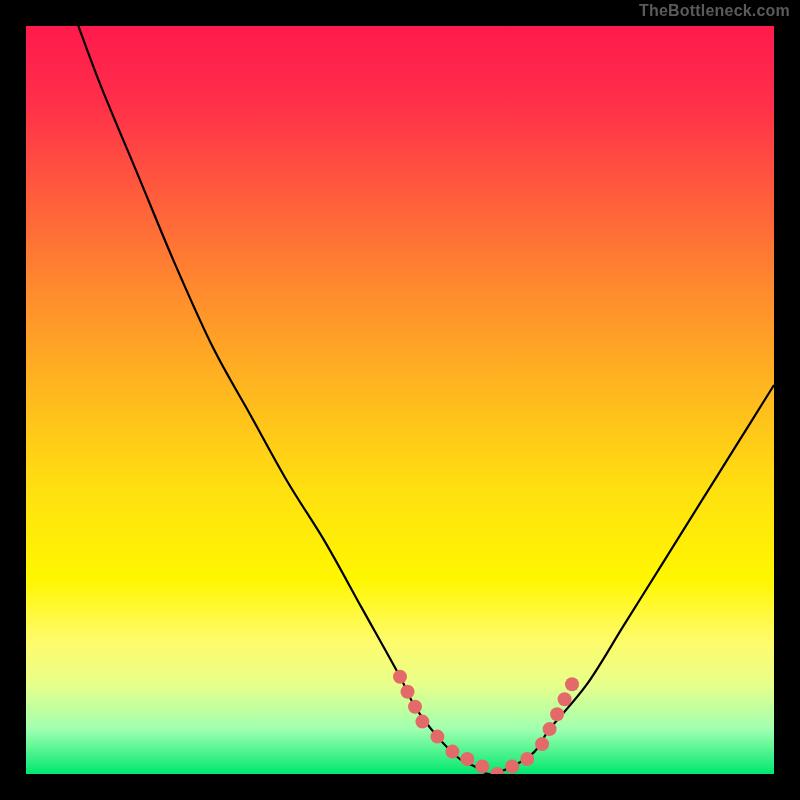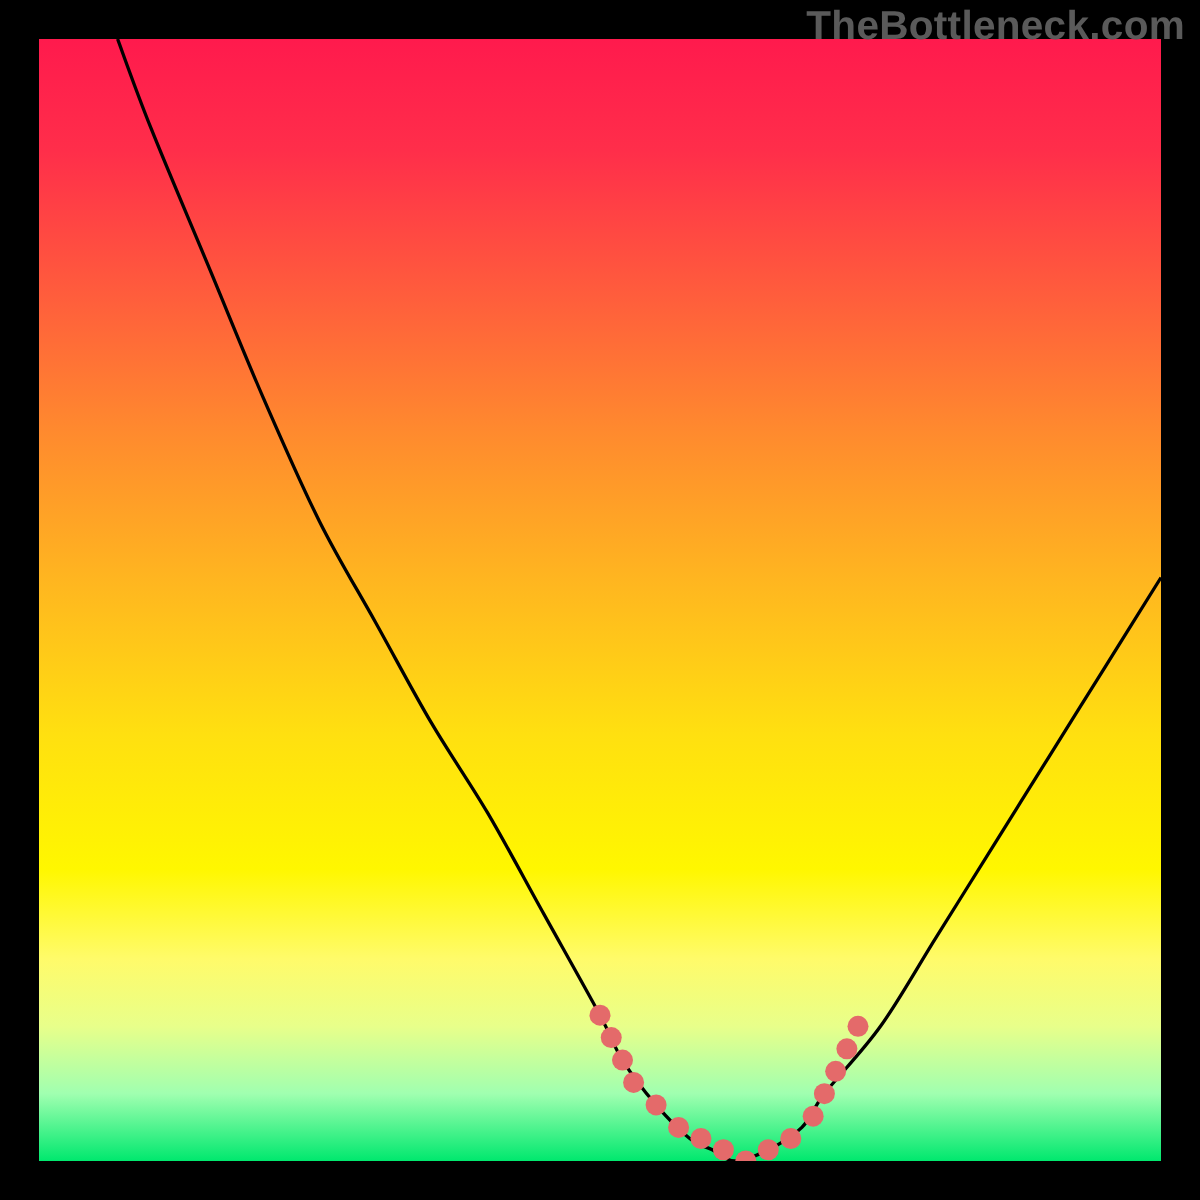--- a/index.html
+++ b/index.html
@@ -34,21 +34,21 @@
       #e8ff8a 88%,
       #a0ffb0 94%,
       #00e86e 100%
     );
   }
   .watermark {
     position: absolute;
     top: 2px;
     right: 10px;
     font-family: Arial, Helvetica, sans-serif;
-    font-size: 27px;
+    font-size: 16px;
     font-weight: 600;
     color: #5a5a5a;
     letter-spacing: 0.2px;
   }
   svg.curve {
     position: absolute;
     left: 0;
     top: 0;
     width: 748px;
     height: 748px;

